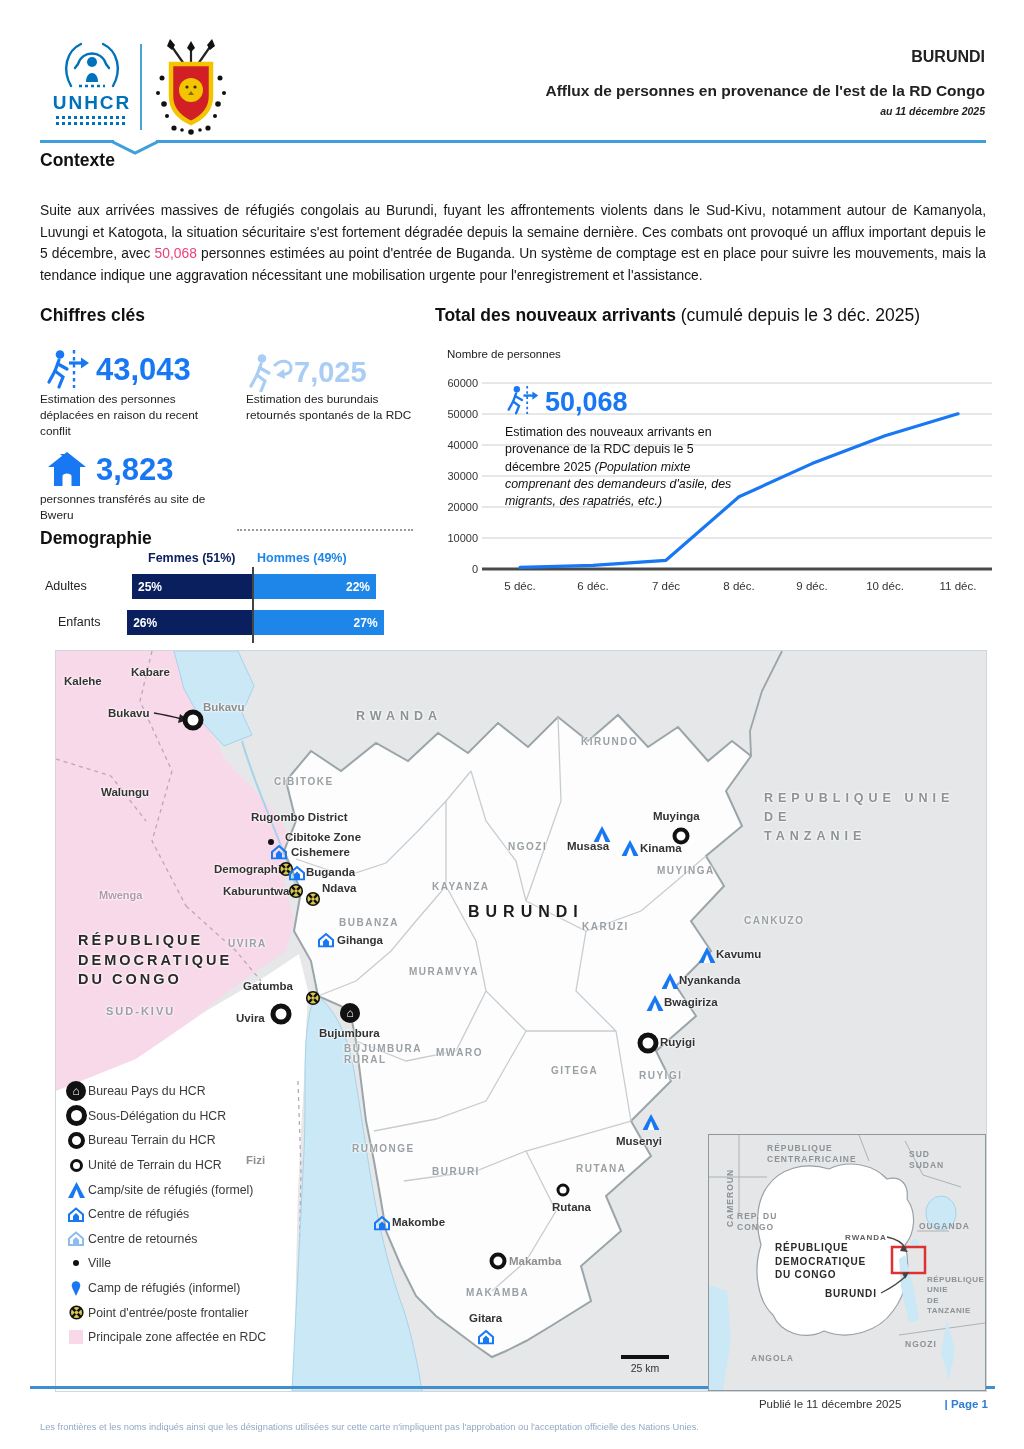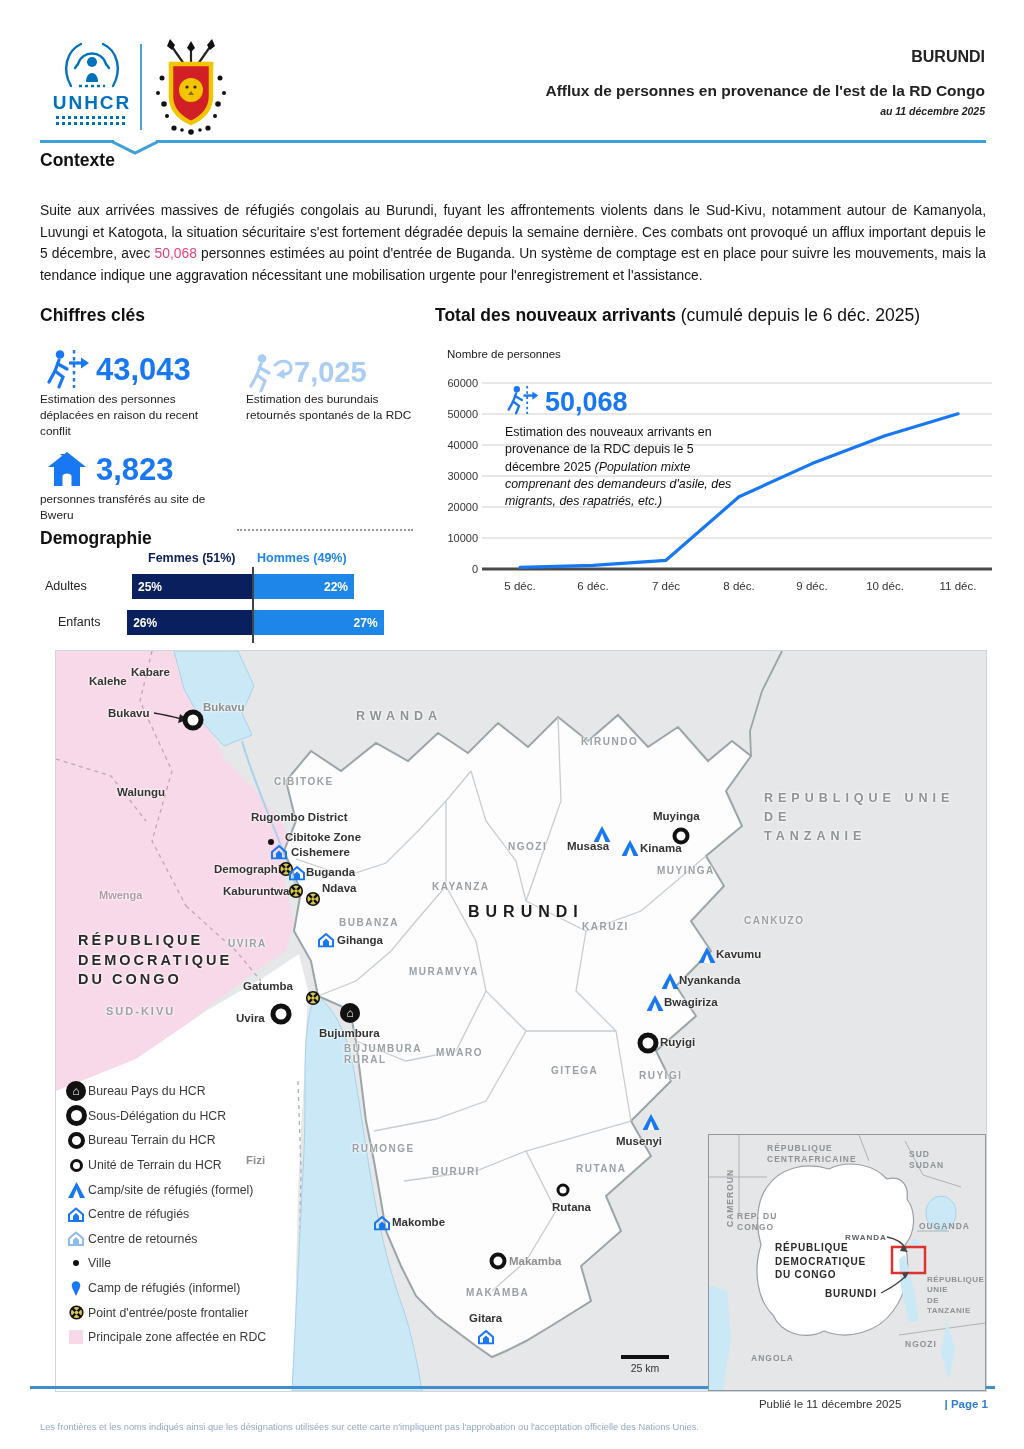--- a/index.html
+++ b/index.html
@@ -210,27 +210,27 @@
   <div class="stat-cap" style="left:40px;top:492px;width:200px;">personnes transférés au site de Bweru</div>
 
   <div class="dots-sep"></div>
   <div class="h-section" style="left:40px;top:528px;">Demographie</div>
   <div class="dem-leg" style="left:148px;color:#0A1F5E;">Femmes (51%)</div>
   <div class="dem-leg" style="left:257px;color:#1E86E8;">Hommes (49%)</div>
   <div class="dem-axis"></div>
 
   <div class="dem-row-label" style="left:45px;top:579px;">Adultes</div>
   <div id="bar-f0" class="dem-bar f" style="top: 574px; width: 120px; left: 132px;">25%</div>
-  <div id="bar-h0" class="dem-bar h" style="top: 574px; left: 254px; width: 100px;">22%</div>
+  <div id="bar-h0" class="dem-bar h" style="top: 574px; left: 254px; width: 122px;">22%</div>
 
   <div class="dem-row-label" style="left:58px;top:615px;">Enfants</div>
   <div id="bar-f1" class="dem-bar f" style="top: 610px; width: 124.8px; left: 127.2px;">26%</div>
   <div id="bar-h1" class="dem-bar h" style="top: 610px; left: 254px; width: 129.6px;">27%</div>
 
-  <div class="h-section" style="left:435px;top:305px;"><span>Total des nouveaux arrivants</span><span style="font-weight:400;"> (cumulé depuis le 6 déc. 2025)</span></div>
+  <div class="h-section" style="left:435px;top:305px;"><span>Total des nouveaux arrivants</span><span style="font-weight:400;"> (cumulé depuis le 3 déc. 2025)</span></div>
   <div class="chart-ylab">Nombre de personnes</div>
   <svg id="trend-svg" class="abs" style="left:440px;top:368px;" width="560" height="235">
     <g id="grid-g">
         <line x1="42" x2="552" y1="201" y2="201" class="axis0"></line>
         <text x="38" y="205" class="ytick">0</text>
         <line x1="42" x2="552" y1="170" y2="170" class="grid"></line>
         <text x="38" y="174" class="ytick">10000</text>
         <line x1="42" x2="552" y1="139" y2="139" class="grid"></line>
         <text x="38" y="143" class="ytick">20000</text>
         <line x1="42" x2="552" y1="108" y2="108" class="grid"></line>
@@ -338,23 +338,23 @@
 RURAL</div>
         <div class="mlabel province" style="left: 380px; top: 396px;">MWARO</div>
         <div class="mlabel province" style="left: 495px; top: 414px;">GITEGA</div>
         <div class="mlabel province" style="left: 296px; top: 492px;">RUMONGE</div>
         <div class="mlabel province" style="left: 376px; top: 515px;">BURURI</div>
         <div class="mlabel province" style="left: 520px; top: 512px;">RUTANA</div>
         <div class="mlabel province" style="left: 583px; top: 419px;">RUYIGI</div>
         <div class="mlabel province" style="left: 410px; top: 636px;">MAKAMBA</div>
         <div class="mlabel lgrey" style="left: 147px; top: 50px;">Bukavu</div>
         <div class="mlabel lp" style="left: 52px; top: 56px;">Bukavu</div>
-        <div class="mlabel lp" style="left: 8px; top: 24px; margin-left: 25px;">Kalehe</div>
+        <div class="mlabel lp" style="left: 8px; top: 24px;">Kalehe</div>
         <div class="mlabel lp" style="left: 75px; top: 15px;">Kabare</div>
-        <div class="mlabel lp" style="left: 45px; top: 135px; margin-left: 16px;">Walungu</div>
+        <div class="mlabel lp" style="left: 45px; top: 135px;">Walungu</div>
         <div class="mlabel lpinkgrey" style="left: 43px; top: 238px;">Mwenga</div>
         <div class="mlabel lgrey" style="left: 190px; top: 503px;">Fizi</div>
         <div class="mlabel lp" style="left: 195px; top: 160px;">Rugombo District</div>
         <div class="mlabel lp" style="left: 222px; top: 180px; padding-left: 7px;">Cibitoke Zone</div>
         <div class="mlabel lp" style="left: 235px; top: 195px;">Cishemere</div>
         <div class="mlabel lp" style="left: 158px; top: 212px;">Demographie</div>
         <div class="mlabel lp" style="left: 250px; top: 215px;">Buganda</div>
         <div class="mlabel lp" style="left: 167px; top: 234px;">Kaburuntwa</div>
         <div class="mlabel lp" style="left: 266px; top: 231px;">Ndava</div>
         <div class="mlabel lp" style="left: 281px; top: 283px;">Gihanga</div>

